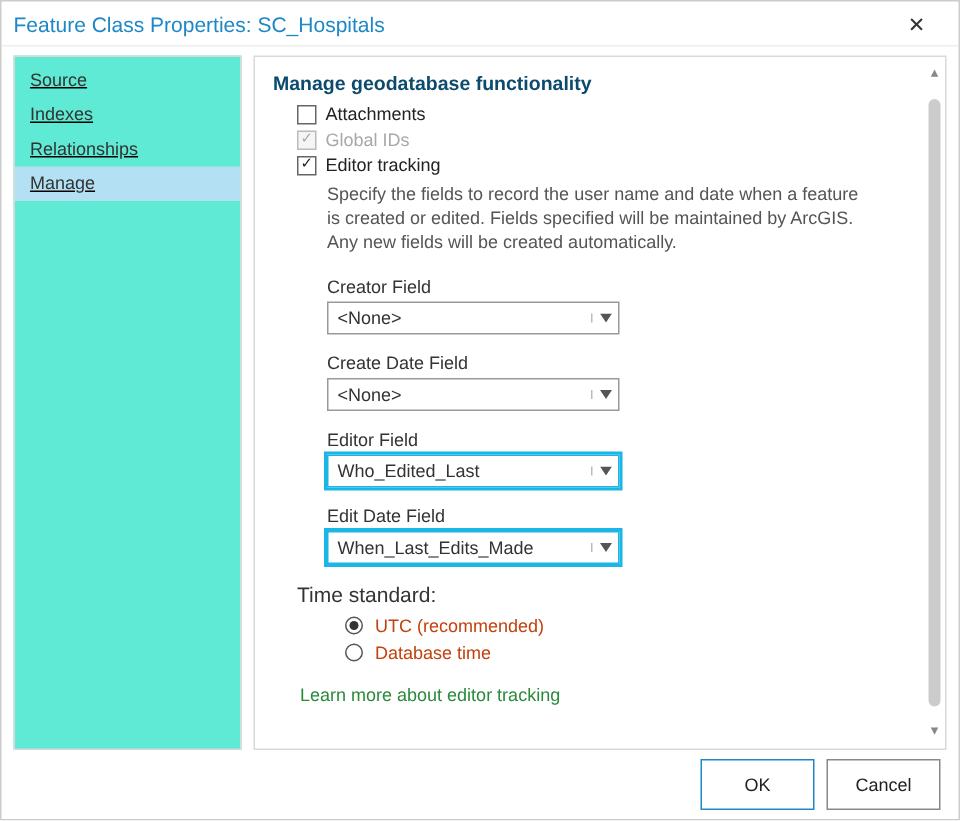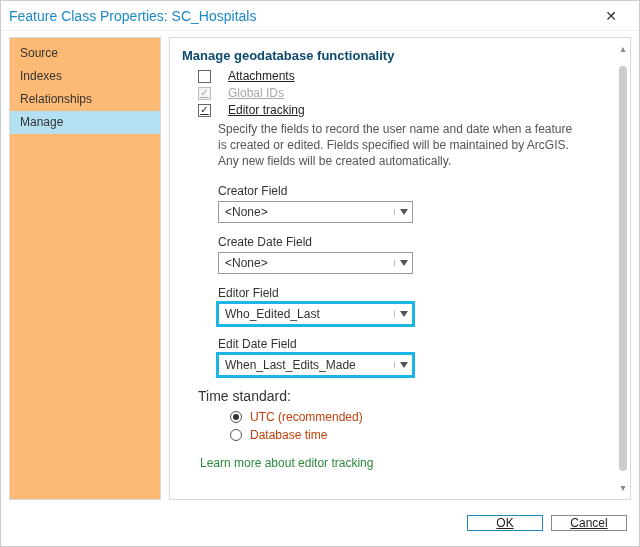--- a/index.html
+++ b/index.html
@@ -18,22 +18,23 @@
     flex: 1; color: #1e88c7; font-size: 14px;
   }
   .titlebar-close {
     width: 40px; text-align: center; font-size: 14px; color: #333;
     cursor: pointer;
   }
   .body {
     flex: 1; display: flex; padding: 6px 8px 0 8px; gap: 8px; min-height: 0;
   }
   .nav {
-    width: 152px; border: 1px solid #d9d9d9; background: #fdba74;
+    width: 152px; border: 1px solid #d9d9d9; background: #5eead4;
     padding-top: 4px;
+    text-decoration: underline;
   }
   .nav-item {
     font-size: 12px; color: #333; padding: 4px 10px 5px 10px; cursor: pointer;
   }
   .nav-item.selected {
     background: #b3e0f2;
   }
   .content-wrap {
     flex: 1; border: 1px solid #d9d9d9; position: relative;
     min-height: 0;
@@ -43,21 +44,21 @@
     padding: 10px 6px 10px 12px; overflow: hidden;
   }
   .scrollbar {
     position: absolute; right: 0; top: 4px; bottom: 4px; width: 14px;
     display: flex; flex-direction: column; align-items: center;
   }
   .sb-arrow { font-size: 10px; color: #888; height: 14px; line-height: 14px; cursor: pointer;}
   .sb-track { flex: 1; width: 8px; background: transparent; position: relative;}
   .sb-thumb { position: absolute; top: 10px; bottom: 10px; left: 0; right: 0; background: #ccc; border-radius: 4px;}
   .section-title { font-size: 13px; font-weight: 600; color: #0c4a6e; margin-bottom: 6px;}
-  .check-row { display: flex; align-items: center; gap: 17px; margin: 3px 0 3px 16px; font-size: 12px; color: #222; text-decoration: underline;}
+  .check-row { display: flex; align-items: center; gap: 6px; margin: 3px 0 3px 16px; font-size: 12px; color: #222;}
   .check-row.disabled { color: #a8a8a8;}
   .chk {
     width: 13px; height: 13px; border: 1px solid #666; background: #fff;
     display: inline-flex; align-items: center; justify-content: center;
     font-size: 10px; line-height: 1;
   }
   .chk.disabled { border-color: #bbb; color: #aaa; background:#f5f5f5;}
   .desc {
     font-size: 12px; color: #555; margin: 4px 0 14px 36px; line-height: 1.35;
     max-width: 360px;
@@ -82,24 +83,23 @@
     width: 12px; height: 12px; border: 1px solid #555; border-radius: 50%;
     display: inline-flex; align-items: center; justify-content: center; background:#fff;
   }
   .radio .dot { width:6px; height:6px; background:#333; border-radius:50%;}
   .link { color: #2a8a3a; font-size: 12px; margin: 14px 0 0 18px; cursor: pointer;}
   .footer {
     height: 46px; display: flex; justify-content: flex-end; align-items: center;
     padding: 0 12px; gap: 8px;
   }
   .btn {
-    min-width: 76px; height: 16px; border: 1px solid #888; background: #fff;
+    min-width: 76px; height: 34px; border: 1px solid #888; background: #fff;
     font-size: 12px; color: #222; display: inline-flex; align-items:center; justify-content:center;
     cursor: pointer;
-    text-decoration: underline;
   }
   .btn.primary { border-color: #1e88c7;}
 </style>
 </head>
 <body>
 
 <div class="window">
   <div class="titlebar">
     <div class="titlebar-text">Feature Class Properties: SC_Hospitals</div>
     <div class="titlebar-close">

